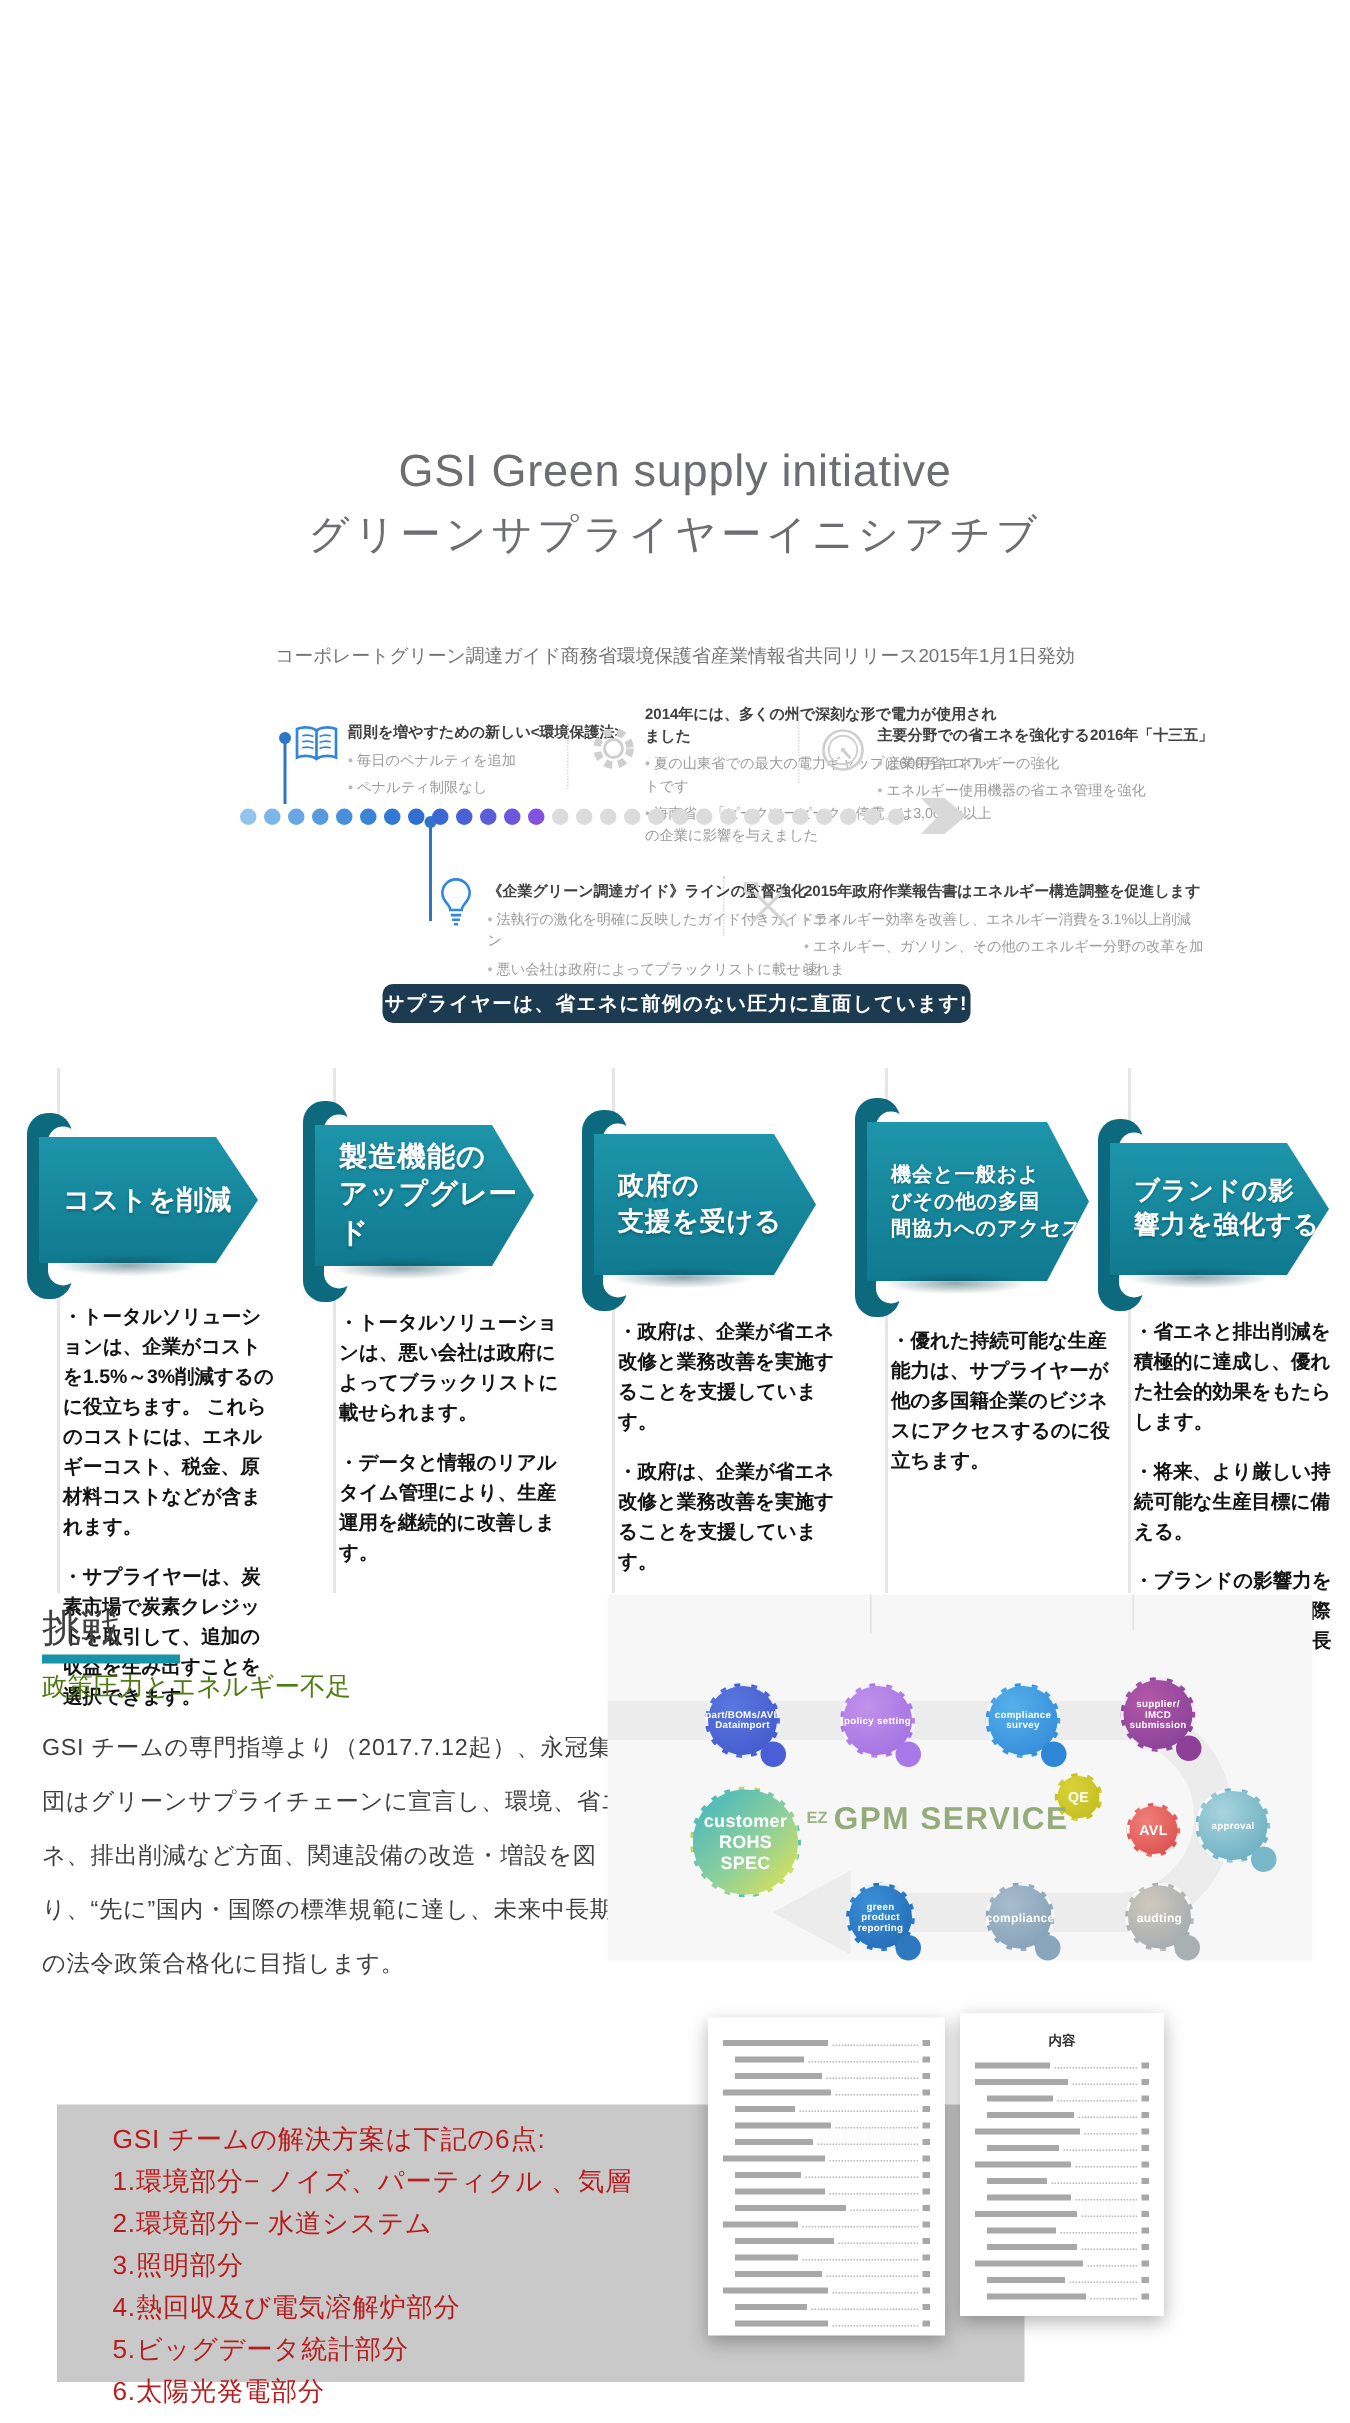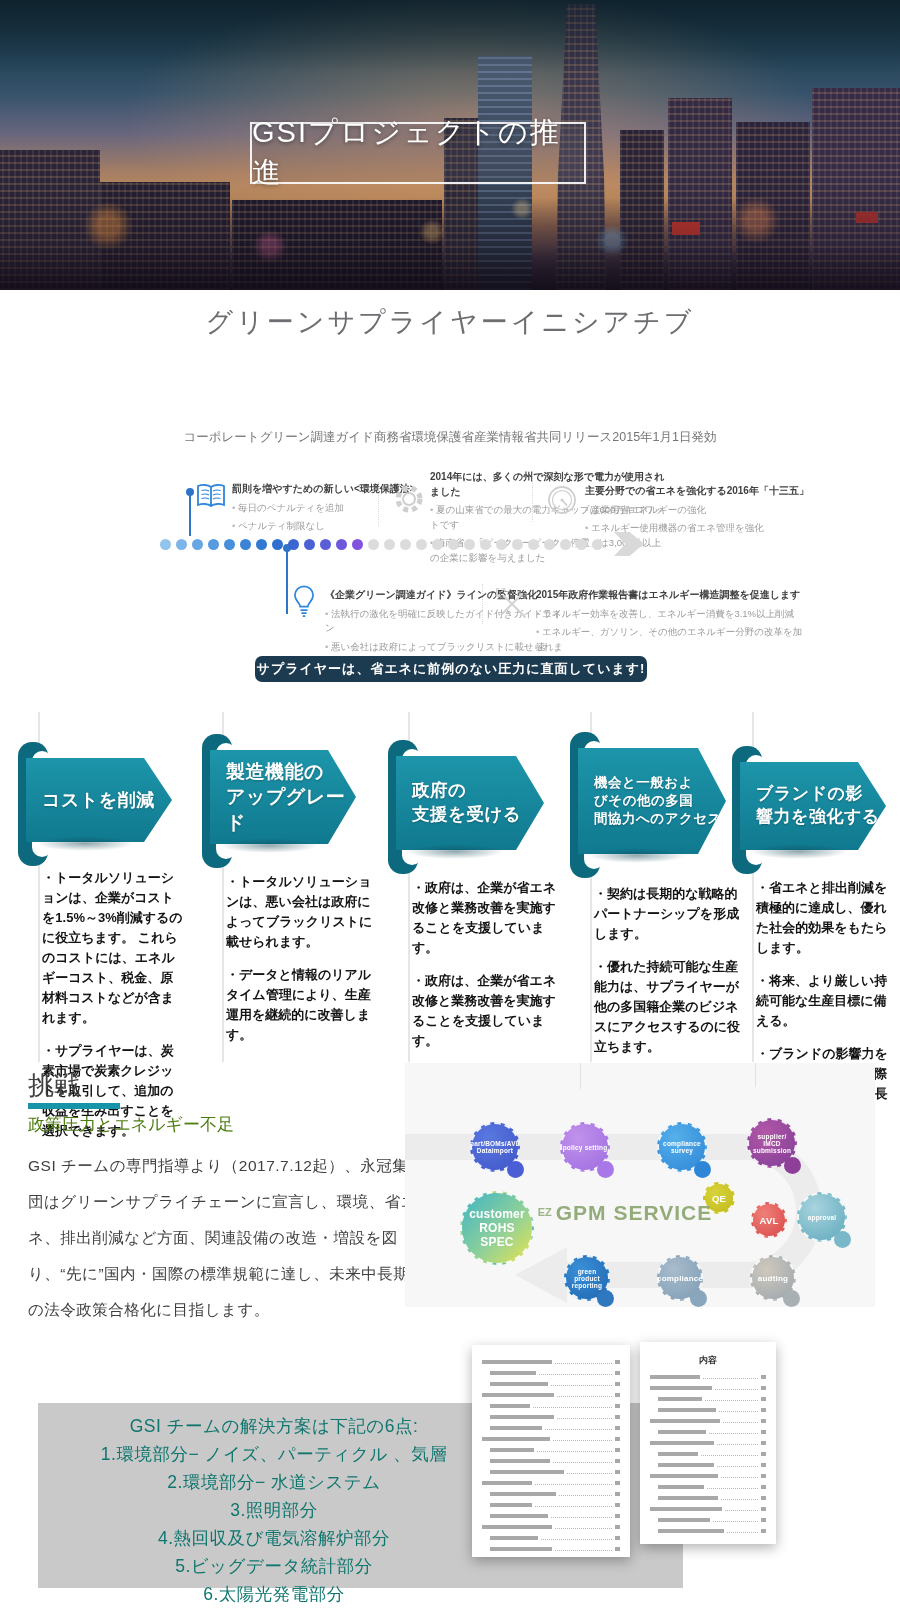--- a/index.html
+++ b/index.html
@@ -123,58 +123,39 @@
   .n8::after{background:#2f78c0;}
   .n9{left:252px;top:192px;width:46px;height:46px;font-size:8px;background:radial-gradient(circle at 35% 30%,#a8bccc,#7e9cb4);}
   .n9::after{background:#8aa6bc;}
   .n10{left:345px;top:192px;width:46px;height:46px;font-size:8px;background:radial-gradient(circle at 35% 30%,#cfc9bd,#9aa4ac);}
   .n10::after{background:#a8b0b4;}
   .gpm-center{position:absolute;left:130px;top:138px;width:180px;text-align:center;}
   .gpm-center .ez{font-size:11px;font-weight:bold;color:#9bb585;vertical-align:4px;margin-right:4px;}
   .gpm-center .big{font-size:21px;font-weight:bold;color:#93ac79;letter-spacing:1px;}
   
   .sol-box{position:absolute;left:38px;top:1403px;width:645px;height:185px;background:#c9c9c9;}
-  .sol-text{position:absolute;left:64px;top:1412px;width:420px;color:#0f766e;font-size:17.5px;letter-spacing:.5px;text-align:center;}
+  .sol-text{position:absolute;left:75px;top:1412px;width:420px;color:#b91c1c;font-size:17.5px;letter-spacing:.5px;}
   .sol-text p{margin:0;line-height:28px;}
   .doc{position:absolute;background:#fff;box-shadow:0 4px 12px rgba(0,0,0,.3);padding:12px 10px;box-sizing:border-box;z-index:4;}
   .doc1{left:472px;top:1345px;width:158px;height:212px;}
   .doc2{left:640px;top:1342px;width:136px;height:202px;}
   .doc-title{text-align:center;font-size:9px;font-weight:bold;color:#333;margin-bottom:5px;}
   .trow{display:flex;align-items:flex-end;height:7px;margin-bottom:4px;}
   .t-label{height:4px;background:#a8a8a8;}
   .t-lead{flex:1;border-bottom:1px dotted #b8b8b8;margin:0 3px;}
   .t-num{width:5px;height:4px;background:#a8a8a8;}
 </style>
 </head>
 <body>
 
 <div class="page">
 
-  <div class="hero">
-    <div class="glow"></div>
-    <div class="bld b1"></div>
-      <div class="bld b2"></div>
-    <div class="bld b3"></div>
-      <div class="bld b4"></div>
-    <div class="bld b5"></div>
-      <div class="bld b6"></div>
-    <div class="bld b7"></div>
-      <div class="bld b8"></div>
-    <div class="bld b9"></div>
-      <div class="bld b10"></div>
-    <div class="billboard"></div>
-    <div class="billboard2"></div>
-    <div class="lights"></div>
-    <div class="vignette"></div>
-    <div class="hero-title-box">
-      <span>GSIプロジェクトの推進</span>
-    </div>
-  </div>
 
   <div class="intro">
+    <div class="en">GSI Green supply initiative</div>
     <div class="ja">グリーンサプライヤーイニシアチブ</div>
   </div>
 
   <div class="sc">
     <div class="sc-sub">コーポレートグリーン調達ガイド商務省環境保護省産業情報省共同リリース2015年1月1日発効</div>
 
     <div class="icon" style="left:196px;top:85px;">
       <svg width="30" height="26" viewBox="0 0 30 26">
           <path d="M15 4 C12 1.5 6 1.5 2 3 V22 C6 20.5 12 20.5 15 23 C18 20.5 24 20.5 28 22 V3 C24 1.5 18 1.5 15 4 Z M15 4 V23" fill="none" stroke="#2e86de" stroke-width="1.8"></path>
           <path d="M5.5 7.5 C8 6.8 11 7 13 8 M5.5 11.5 C8 10.8 11 11 13 12 M5.5 15.5 C8 14.8 11 15 13 16 M17 8 C19 7 22 6.8 24.5 7.5 M17 12 C19 11 22 10.8 24.5 11.5 M17 16 C19 15 22 14.8 24.5 15.5" stroke="#2e86de" stroke-width="1.2" fill="none"></path>
@@ -319,21 +300,20 @@
   <div class="bcard c4">
     <div class="colline"></div>
     <div class="fold"></div>
     <div class="banner">
         <span>機会と一般およ
 びその他の多国
 間協力へのアクセス</span>
       </div>
     <div class="bshadow"></div>
     <div class="bbody">
-      <p>・契約は長期的な戦略的パートナーシップを形成します。</p>
       <p>・優れた持続可能な生産能力は、サプライヤーが他の多国籍企業のビジネスにアクセスするのに役立ちます。</p>
     </div>
   </div>
   <div class="bcard c5">
     <div class="colline"></div>
     <div class="fold"></div>
     <div class="banner">
         <span>ブランドの影
 響力を強化する</span>
       </div>

